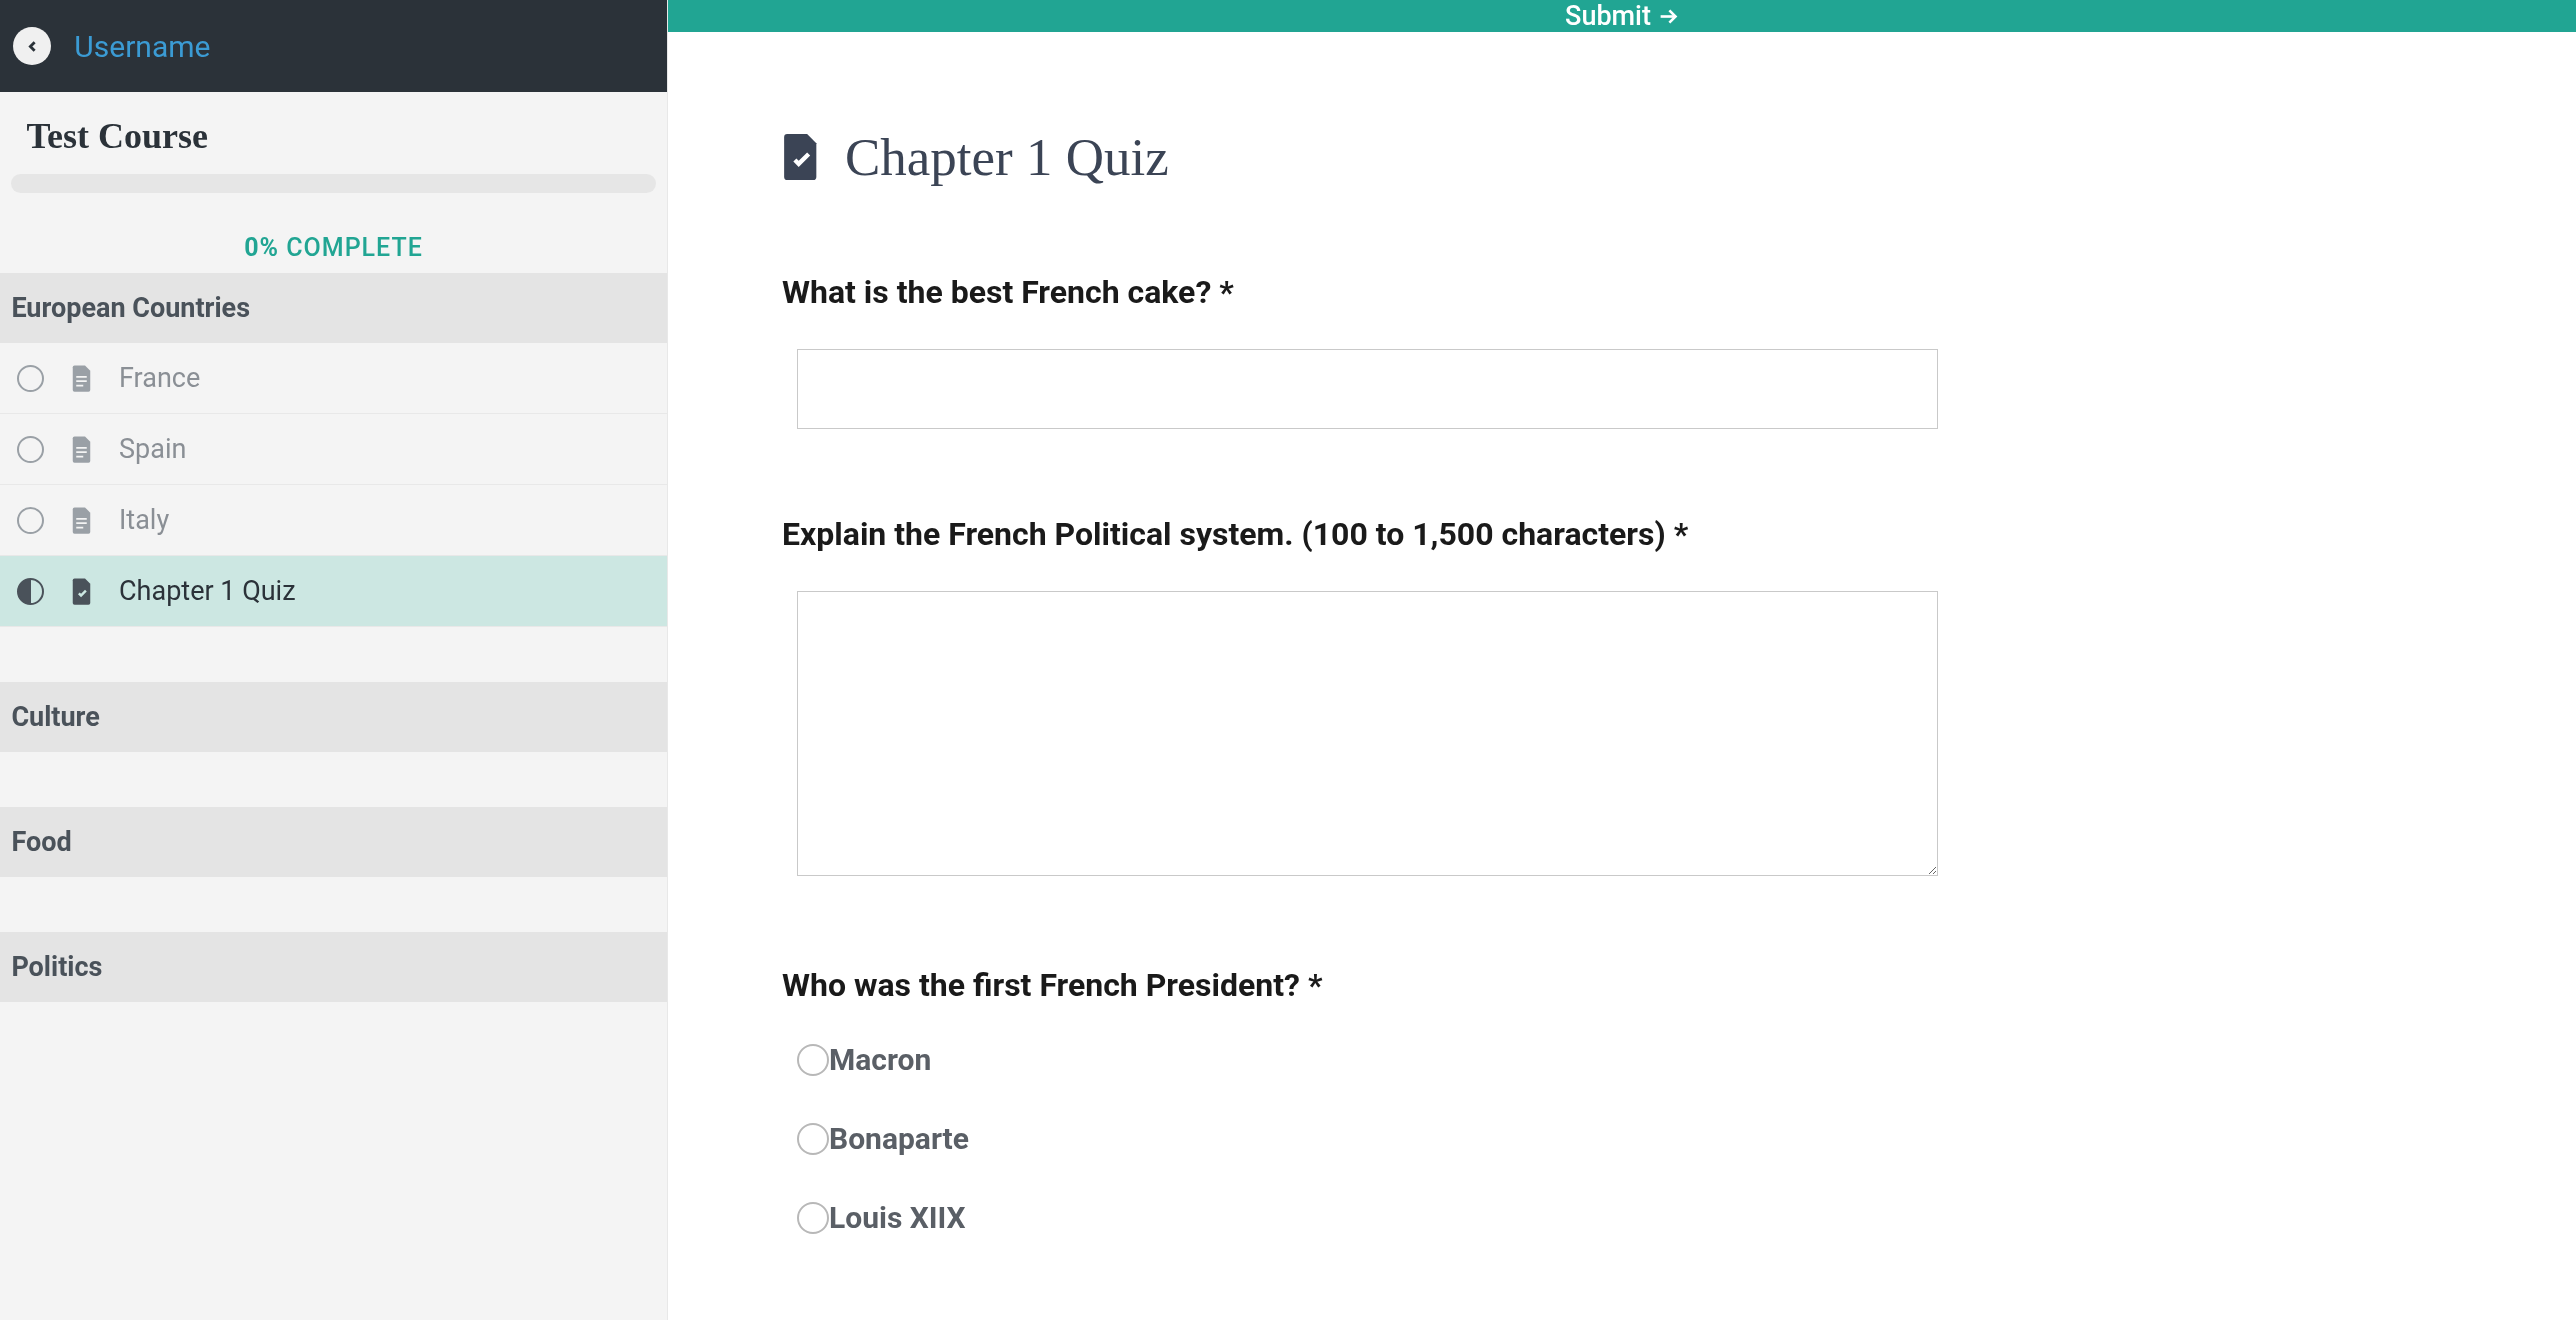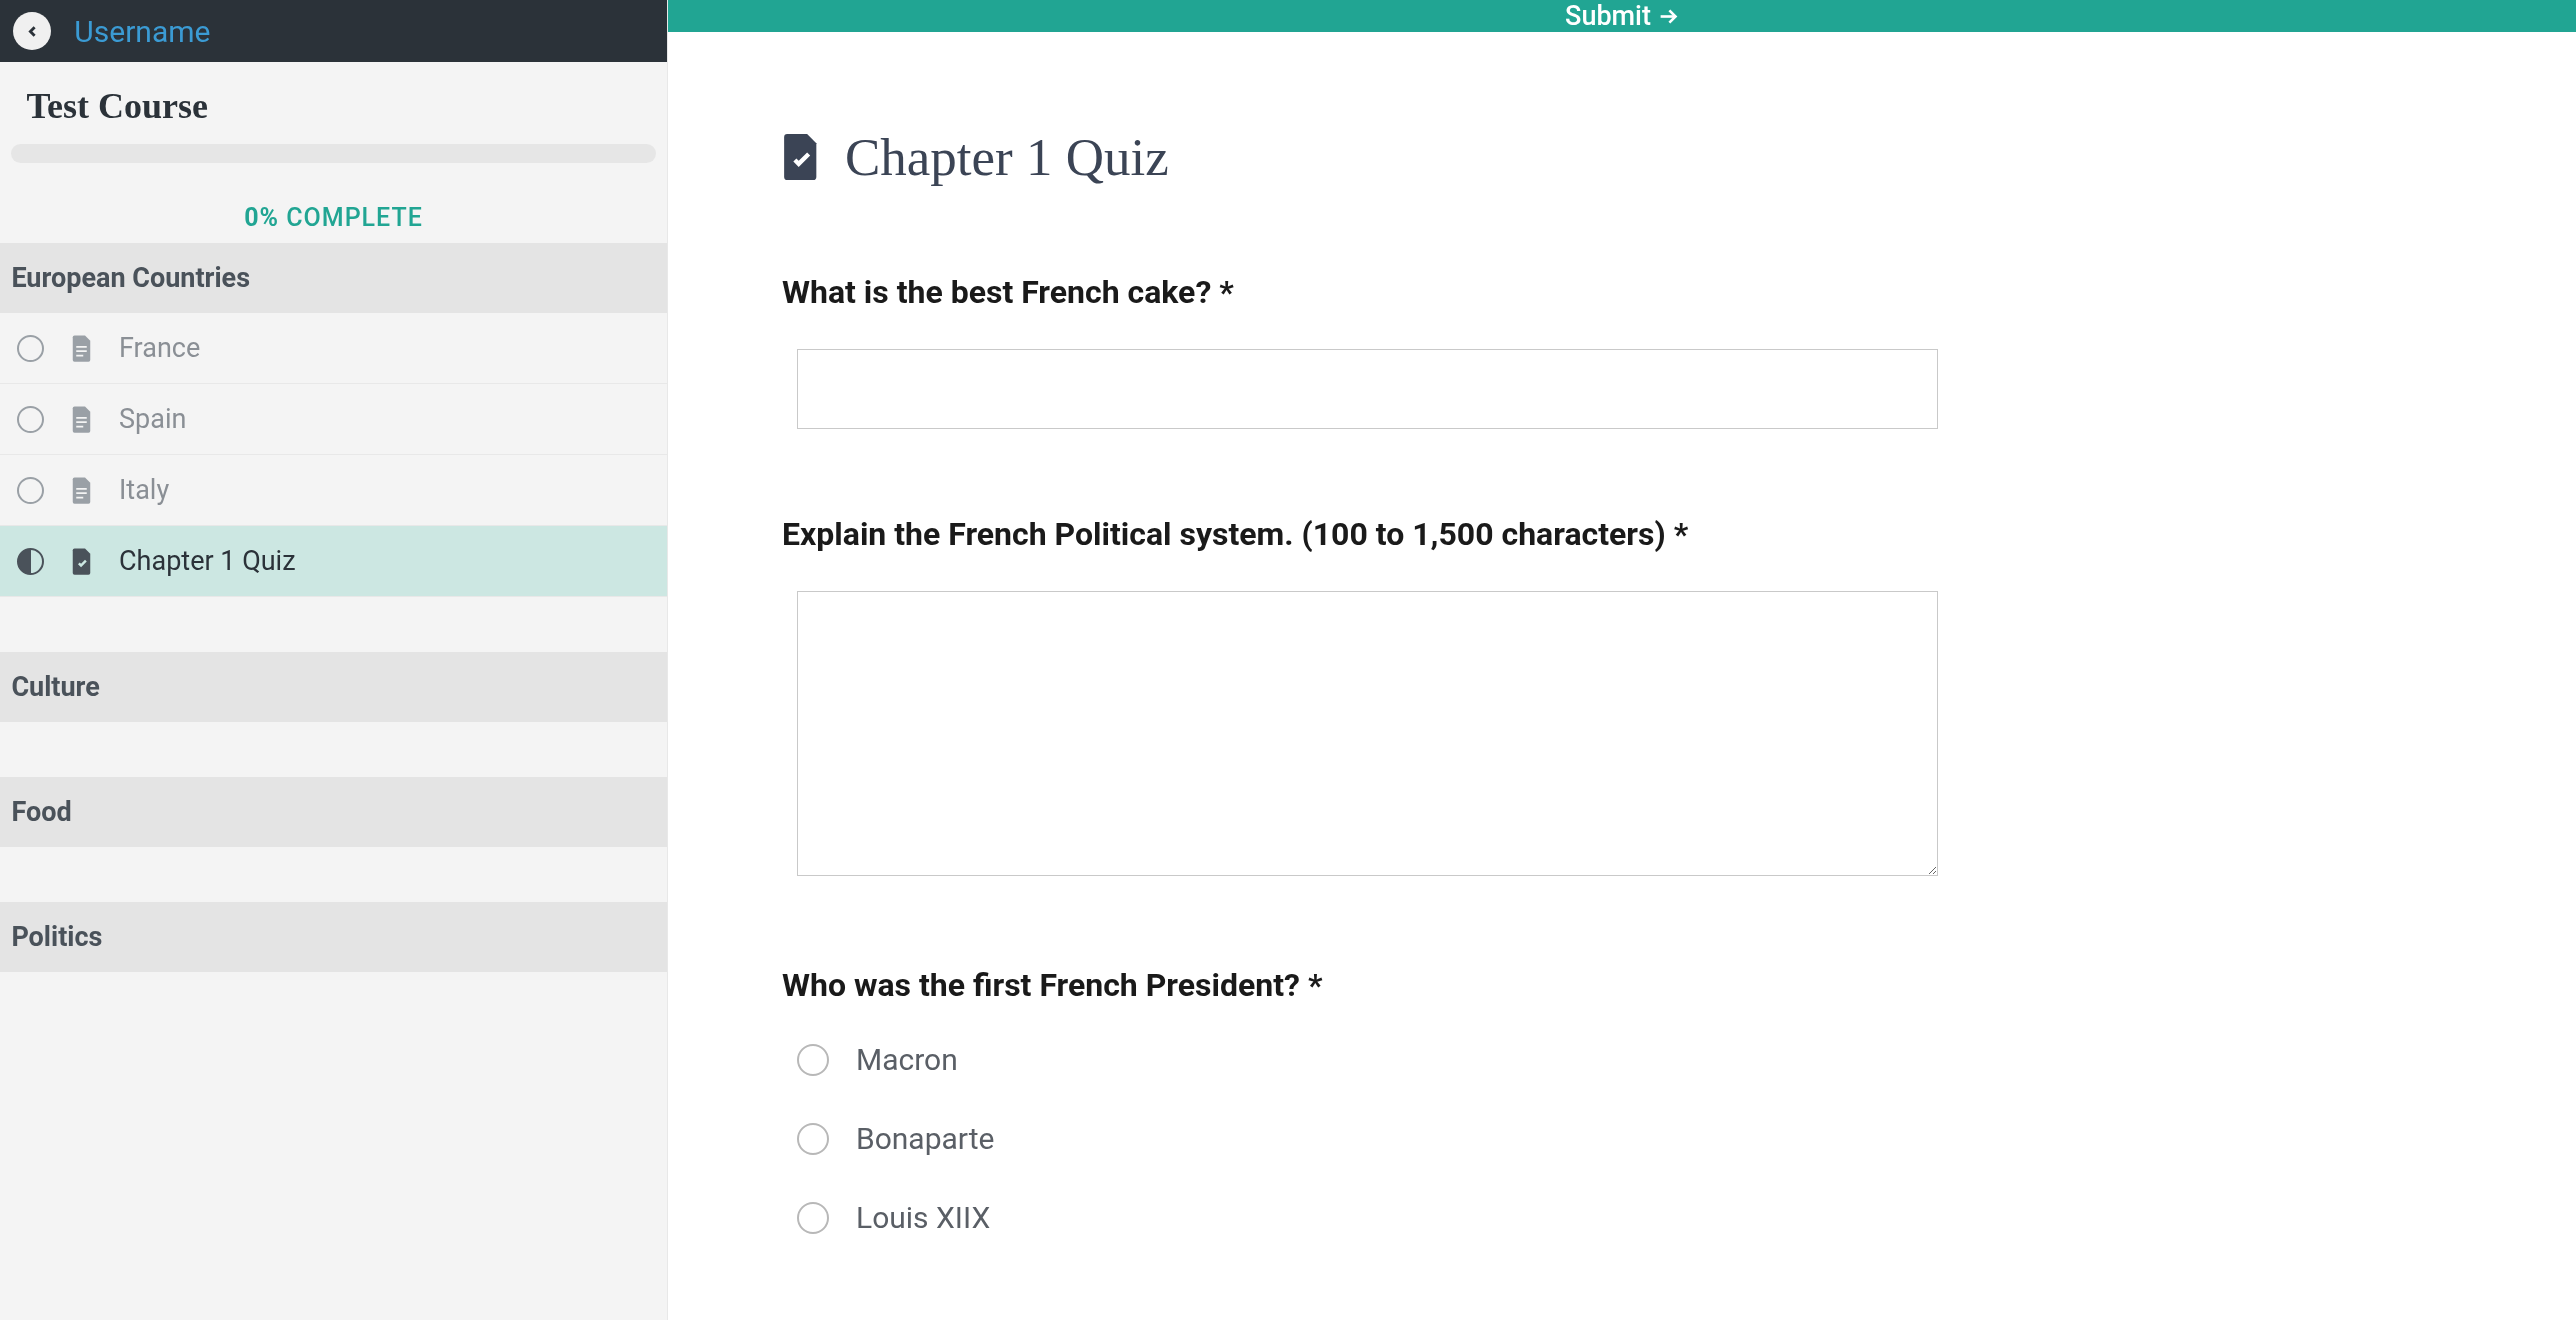--- a/index.html
+++ b/index.html
@@ -16,21 +16,21 @@
 .sidebar {
   width: 668px;
   flex: 0 0 668px;
   background: #f4f4f4;
   border-right: 1px solid #e8e8e8;
   display: flex;
   flex-direction: column;
 }
 .sidebar-header {
   background: #2b3239;
-  height: 62px;
+  height: 92px;
   display: flex;
   align-items: center;
   padding-left: 13.3px;
 }
 .back-btn {
   width: 38px; height: 38px;
   border-radius: 50%;
   background: #f0f0f0;
   display: flex; align-items: center; justify-content: center;
   margin-right: 23px;
@@ -150,22 +150,22 @@
   border: 1.9px solid #c9c9c9;
   font-size: 27px;
   padding: 11.4px 17px;
   margin-left: 15px;
   resize: both;
 }
 .radio-group { margin-left: 15px; }
 .radio-row {
   display: flex;
   align-items: center;
-  gap: 27px;
   margin-bottom: 44px;
+  font-weight: bold;
 }
 .radio-circle {
   width: 32px; height: 32px;
   border: 2.9px solid #b8b8b8;
   border-radius: 50%;
 }
 .radio-label { font-size: 30px; color: #5a5f66; }
 </style>
 </head>
 <body>

